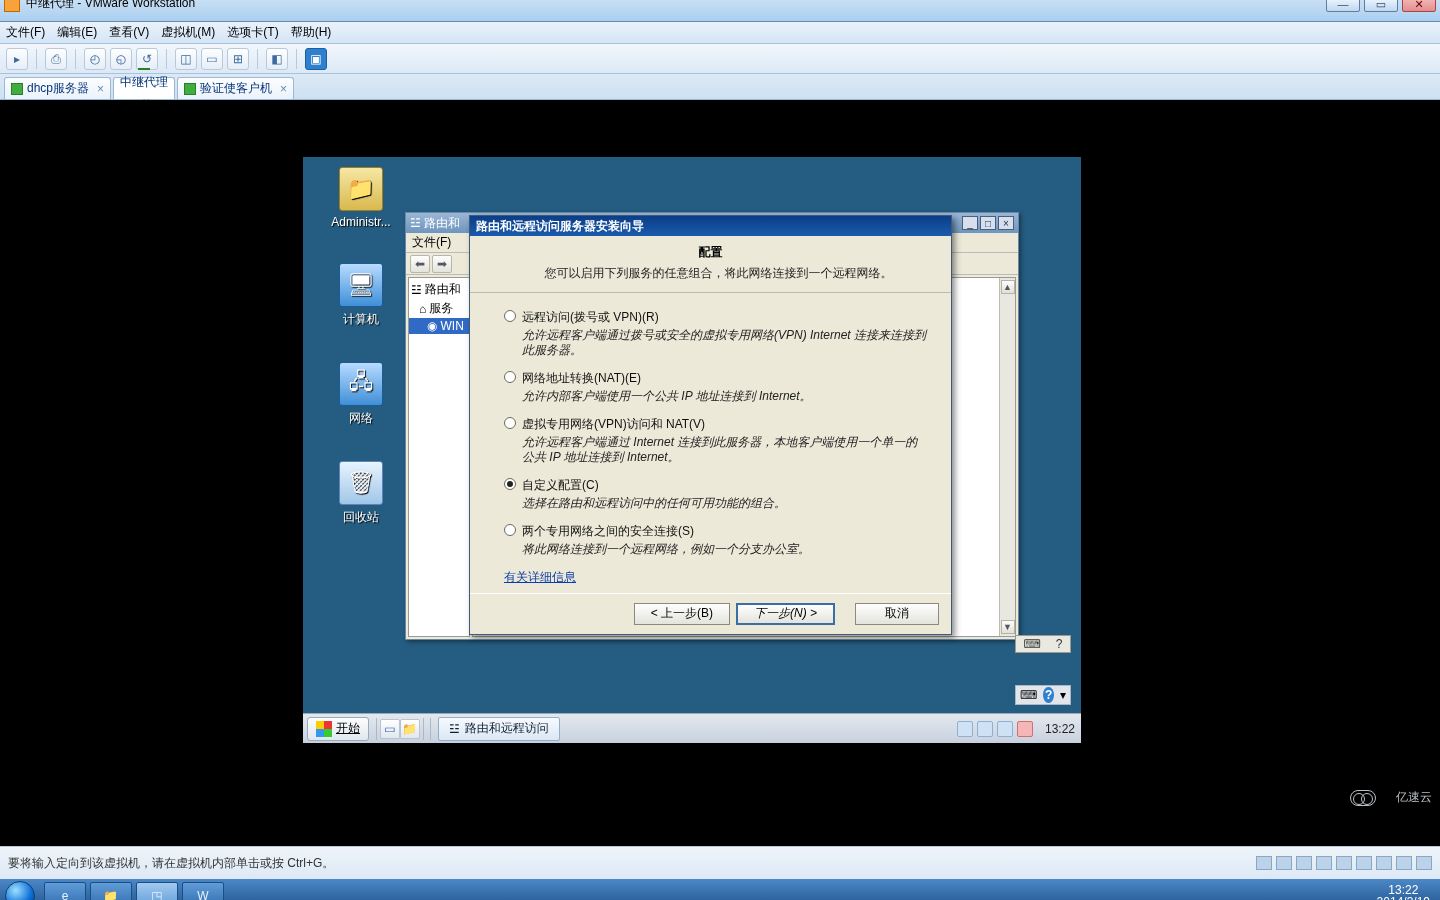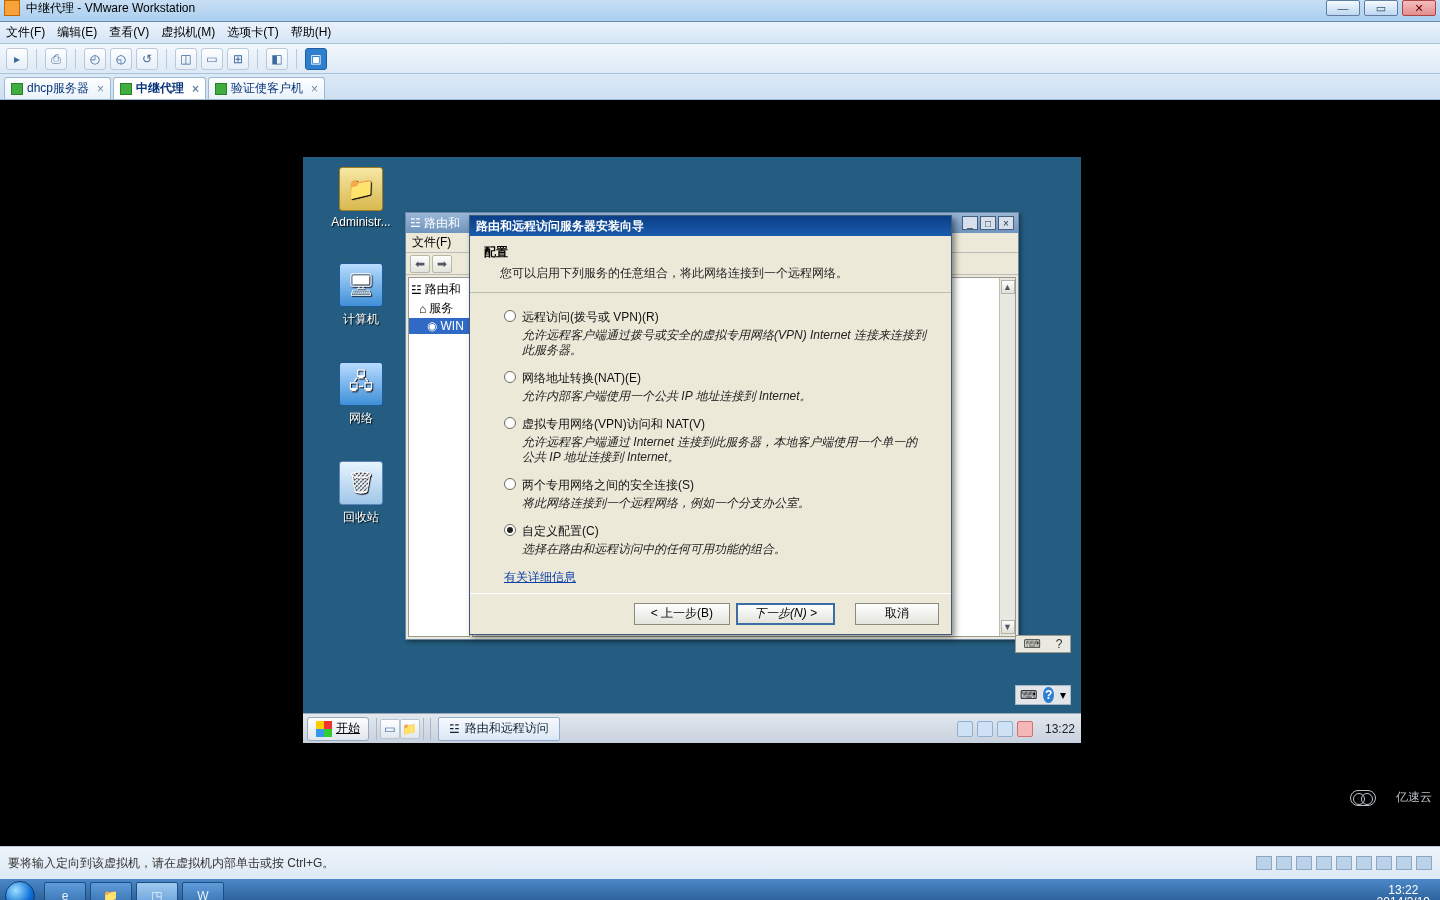--- a/index.html
+++ b/index.html
@@ -1,32 +1,32 @@
 <!DOCTYPE html>
 <html><head>
 <meta charset="utf-8">
 <style>
 * { margin: 0; padding: 0; box-sizing: border-box; font-family: "Microsoft YaHei", Tahoma, Arial, sans-serif; font-size: 12px; }
 html, body { width: 1440px; height: 900px; overflow: hidden; background: #fff; }
 
 
-.vm-titlebar { height: 22px; background: linear-gradient(#c8dff4,#aacff0); display: flex; align-items: flex-start; padding: 0 4px; border-bottom: 1px solid #6b8aaa; }
+.vm-titlebar { height: 22px; background: linear-gradient(#c8dff4,#aacff0); display: flex; align-items: flex-end; padding: 9px 4px; border-bottom: 1px solid #6b8aaa; }
 .vm-titlebar .icn { width: 16px; height: 16px; background:#f7a23b; border:1px solid #c26a00; margin-right:6px; }
 .vm-titlebar .ttl { flex: 0 0 auto; color:#000; }
 .vm-titlebar .spacer { flex:1; }
 .vm-winbtn { width:34px; height:16px; margin-left:4px; background:linear-gradient(#f3f9ff,#bfd7ef); border:1px solid #5d7ea0; border-radius:2px; display:flex; align-items:center; justify-content:center; color:#34506c; font-size:11px; }
 .vm-winbtn.close{ background:linear-gradient(#f5bdbd,#e18e8e); border-color:#a44; color:#600;}
 .vm-menubar { height:22px; background:linear-gradient(#eaf2fb,#d4e5f6); display:flex; align-items:center; padding:0 6px; gap:12px; border-bottom:1px solid #a9c3dd; }
 .vm-menubar span { color:#000; }
 .vm-toolbar { height:30px; background:linear-gradient(#f2f7fc,#dce9f6); display:flex; align-items:center; padding:0 6px; gap:4px; border-bottom:1px solid #a9c3dd;}
 .tb-btn { width:22px; height:22px; background:linear-gradient(#fefefe,#e6eef7); border:1px solid #b7c9db; border-radius:3px; display:flex; align-items:center; justify-content:center; color:#3b6aa0;}
 .tb-sep { width:1px; height:20px; background:#b7c9db; margin:0 4px;}
 .vm-tabs { height:26px; background:linear-gradient(#dce9f6,#cde0f2); display:flex; align-items:flex-end; padding:0 4px; gap:2px; border-bottom:1px solid #99b8d6;}
 .vm-tab { height:22px; background:linear-gradient(#fdfeff,#eaf2fb); border:1px solid #9cb8d4; border-bottom:none; border-radius:3px 3px 0 0; display:flex; align-items:center; padding:0 6px; gap:4px; color:#07357a;justify-content:center;}
-.vm-tab.active { background:linear-gradient(#fff,#fff); font-weight:bold;}
+.vm-tab.active { background:linear-gradient(#fff,#fff); font-weight:normal;flex-direction:column;}
 .vm-tab .tabicn{ width:12px;height:12px;background:#3fae3f;border:1px solid #2a802a;}
 .vm-tab .x{ color:#6a89a9; margin-left:4px;}
 .vm-content { position:relative; height: calc(900px - 22px - 22px - 30px - 26px - 20px - 34px); background:#000;}
 .vm-status { height:20px; background:linear-gradient(#eef4fa,#dde9f5); border-top:1px solid #b7c9db; display:flex; align-items:center; padding:16px 8px; color:#333;}
 .vm-status .spacer{flex:1;}
 .vm-status .sicn{ width:16px;height:14px; background:#bcd2e8; border:1px solid #8aa7c4; margin-left:4px;}
 .host-taskbar { height:34px; background:linear-gradient(#4b87c7,#1c4f86); display:flex; align-items:center;}
 .orb { width:40px; height:34px; display:flex; align-items:center; justify-content:center;}
 .orb-c{ width:30px;height:30px;border-radius:50%; background:radial-gradient(circle at 35% 30%, #9de0ff, #0a6bd6 60%, #033d7d); border:1px solid #0b3f73;}
 .host-taskbar .hicn{ width:42px;height:28px; margin-left:4px; background:linear-gradient(#5f9cd8,#2f6aab); border:1px solid #1d4e80; border-radius:2px; display:flex; align-items:center; justify-content:center; color:#e8f2fc;}
@@ -73,21 +73,21 @@
 .mmc-tree .node{ display:flex; align-items:center; gap:3px; padding:1px 2px;}
 .mmc-tree .sel{ background:#316ac5; color:#fff;}
 .mmc-right{ flex:1; margin:2px 2px 2px 0; background:#fff; border:1px solid #9a9a90; position:relative; padding:6px; font-size:11px;}
 .mmc-right .scroll{ position:absolute; right:0; top:0; bottom:0; width:16px; background:#e8e8e0; border-left:1px solid #bcbcb2; display:flex; flex-direction:column; align-items:center; justify-content:space-between; padding:2px 0;}
 .mmc-right .sarrow{width:14px;height:14px;background:linear-gradient(#fdfdfd,#e0e0d6);border:1px solid #b3b3a7;display:flex;align-items:center;justify-content:center;font-size:9px;color:#556;}
 .lnk{color:#0b3ea8;text-decoration:underline;}
 
 
 .wizard { position:absolute; left:166px; top:58px; width:483px; height:420px; background:#ece9d8; border:1px solid #3f5b7a; box-shadow:3px 3px 6px rgba(0,0,0,.45);}
 .wiz-title{ height:20px; background:linear-gradient(#0b3e86,#1a5bad); color:#fff; display:flex; align-items:center; padding:0 6px; font-weight:bold; font-size:12px;}
-.wiz-hdr{ background:#ece9d8; padding:8px 14px 10px 14px; border-bottom:1px solid #bcbcb2;}
+.wiz-hdr{ background:#ece9d8; padding:8px 14px 10px 14px; border-bottom:1px solid #bcbcb2;text-align:center;}
 .wiz-hdr .h1{ font-weight:bold; margin-bottom:4px;}
 .wiz-hdr .h2{ padding-left:16px; color:#222;}
 .wiz-body{ background:#ece9d8; padding:16px 24px 8px 34px; height:300px;}
 .opt{ margin-bottom:12px;}
 .opt .row1{ display:flex; align-items:flex-start; gap:6px;}
 .radio{ width:12px;height:12px;border:1px solid #6b6b60;border-radius:50%;background:#fff;display:inline-flex;align-items:center;justify-content:center;flex:0 0 12px; margin-top:1px;}
 .radio.on:after{content:"";width:6px;height:6px;background:#222;border-radius:50%;}
 .opt .lbl{ color:#111;}
 .opt .desc{ margin-left:18px; color:#222; line-height:15px; margin-top:2px;font-style:italic;}
 .more{ margin-left:0; margin-top:10px;}
@@ -240,31 +240,31 @@
         </div>
         <div class="opt">
           <div class="row1">
               <span class="radio"></span>
               <span class="lbl">虚拟专用网络(VPN)访问和 NAT(V)</span>
             </div>
           <div class="desc">允许远程客户端通过 Internet 连接到此服务器，本地客户端使用一个单一的公共 IP 地址连接到 Internet。</div>
         </div>
         <div class="opt">
           <div class="row1">
+              <span class="radio on"></span>
+              <span class="lbl">自定义配置(C)</span>
+            </div>
+          <div class="desc">选择在路由和远程访问中的任何可用功能的组合。</div>
+        </div>
+        <div class="opt">
+          <div class="row1">
               <span class="radio"></span>
               <span class="lbl">两个专用网络之间的安全连接(S)</span>
             </div>
           <div class="desc">将此网络连接到一个远程网络，例如一个分支办公室。</div>
-        </div>
-        <div class="opt">
-          <div class="row1">
-              <span class="radio on"></span>
-              <span class="lbl">自定义配置(C)</span>
-            </div>
-          <div class="desc">选择在路由和远程访问中的任何可用功能的组合。</div>
         </div>
         <div class="more"><a class="lnk" href="#">有关详细信息</a></div>
       </div>
       <div class="wiz-btns">
         <div class="wbtn2">&lt; 上一步(B)</div>
         <div class="wbtn2 def">下一步(N) &gt;</div>
         <div style="width:8px"></div>
         <div class="wbtn2">取消</div>
       </div>
     </div>

